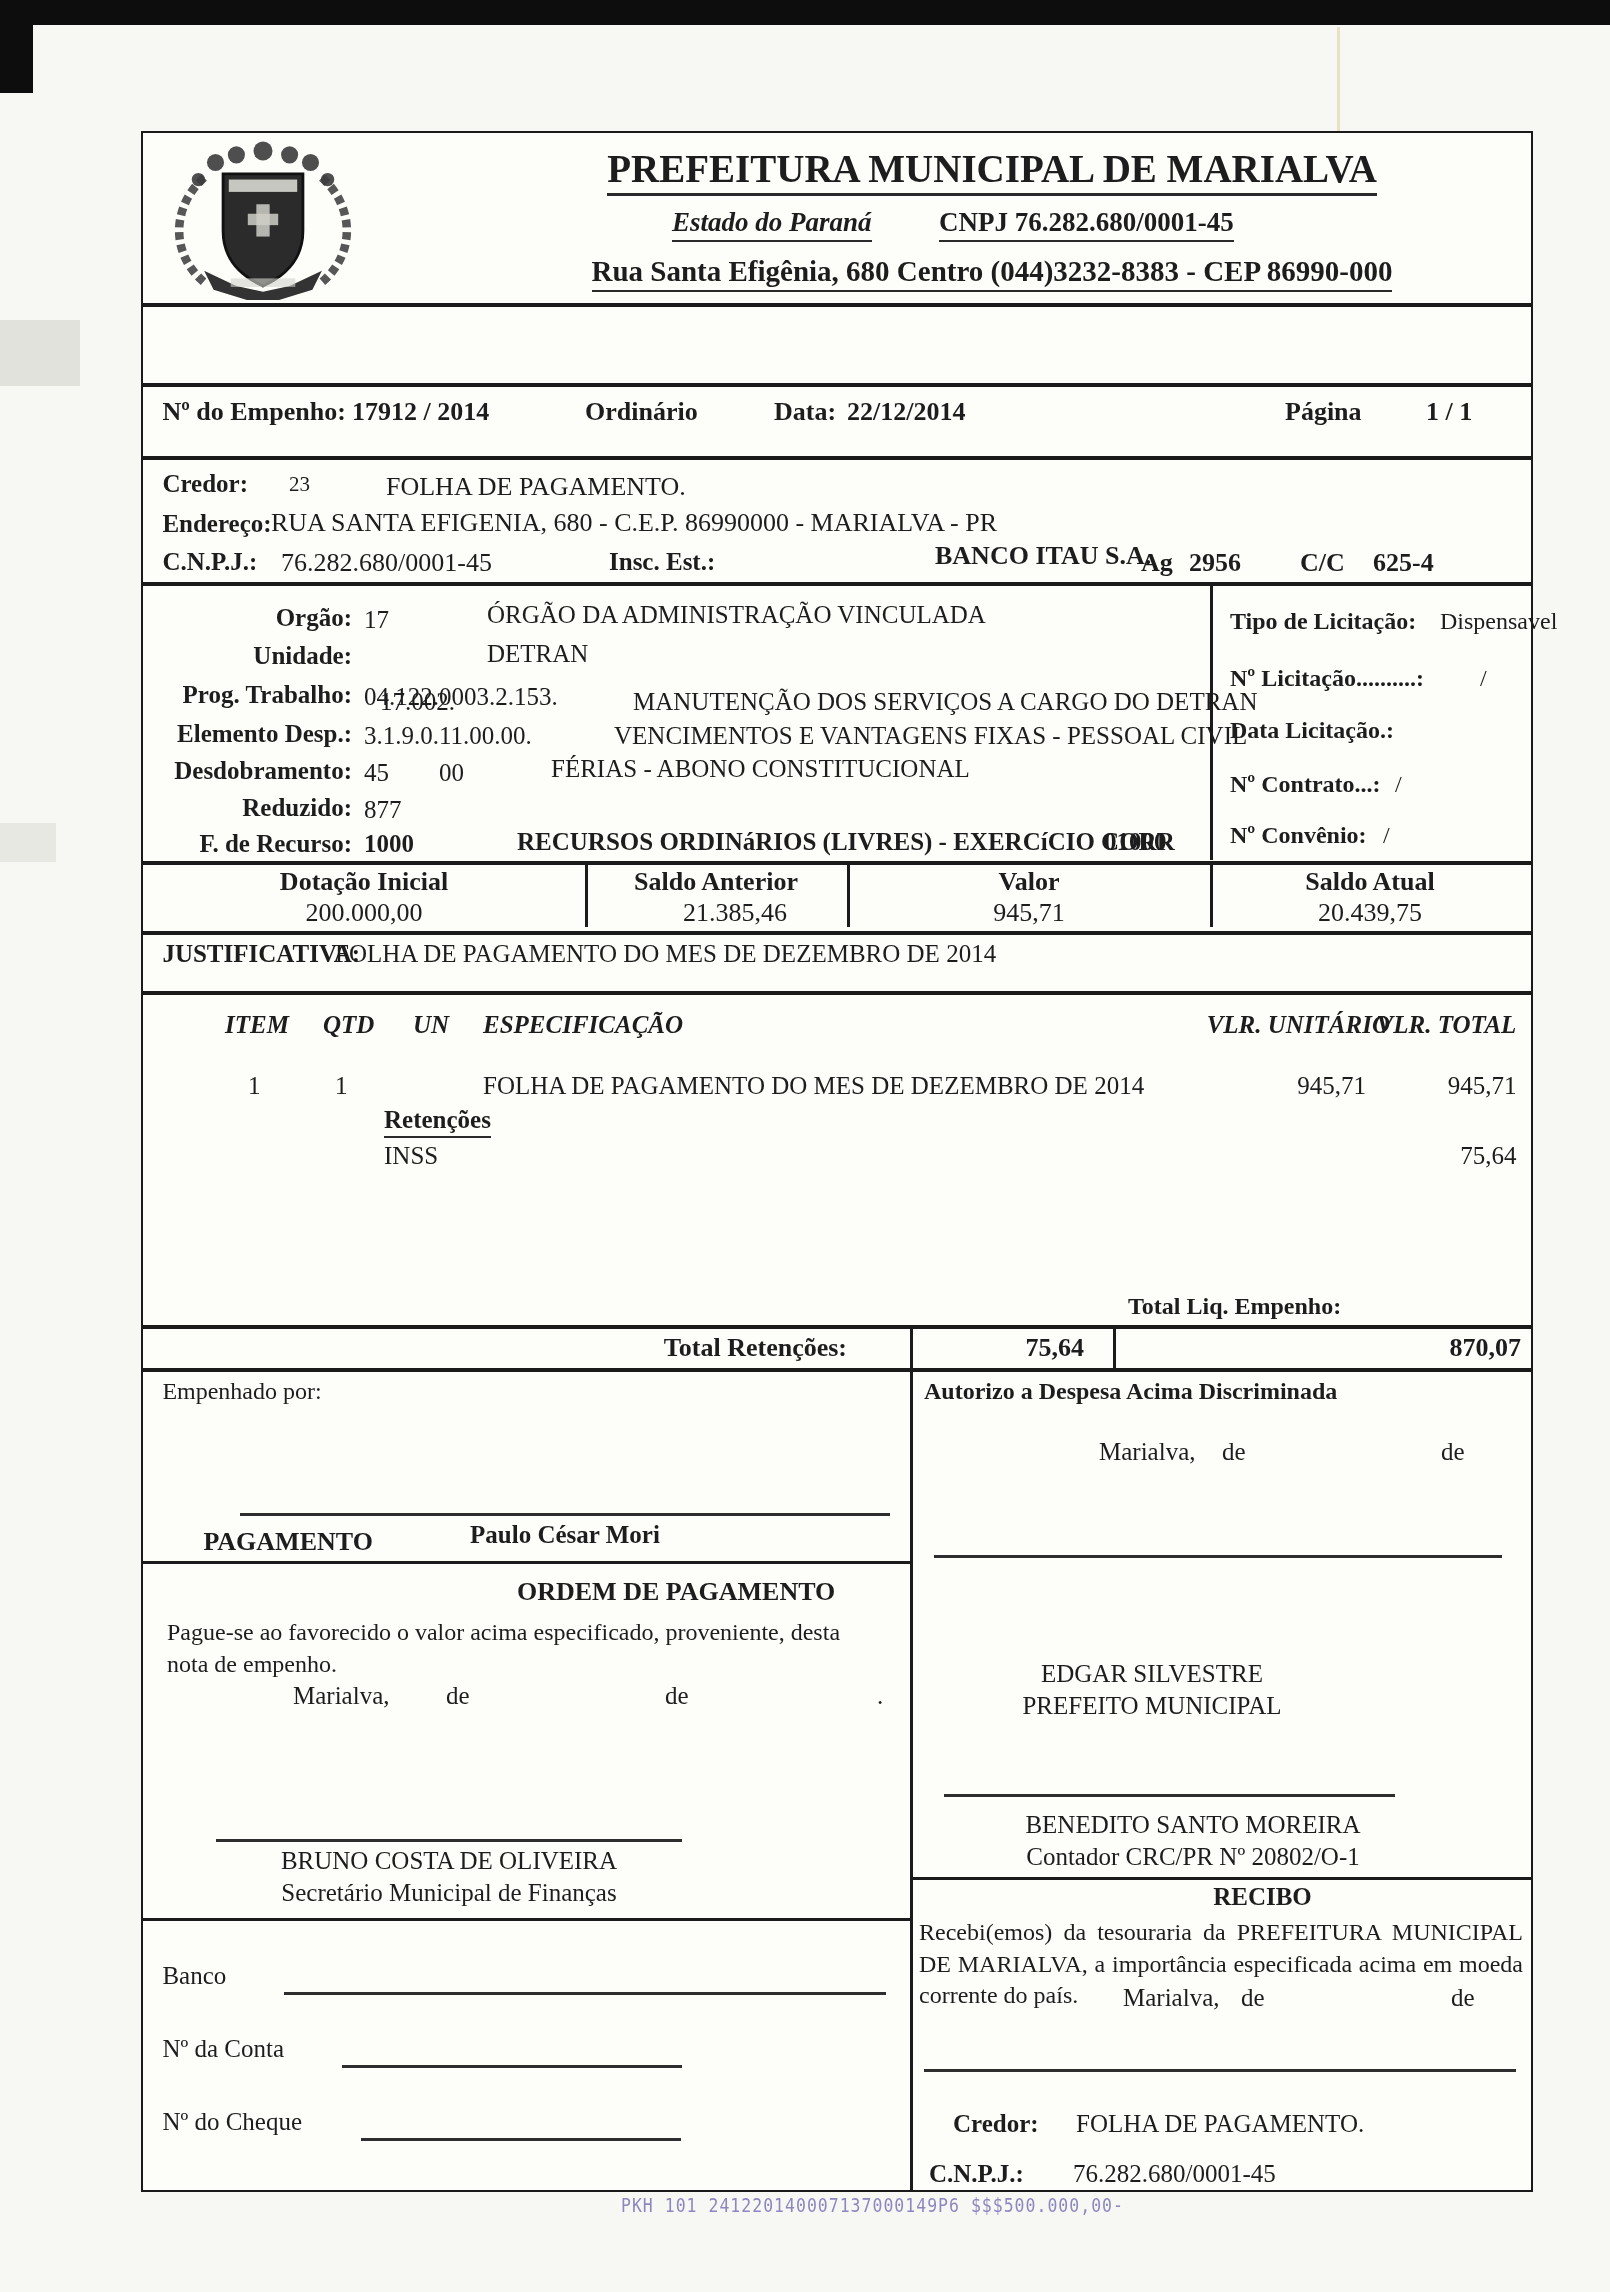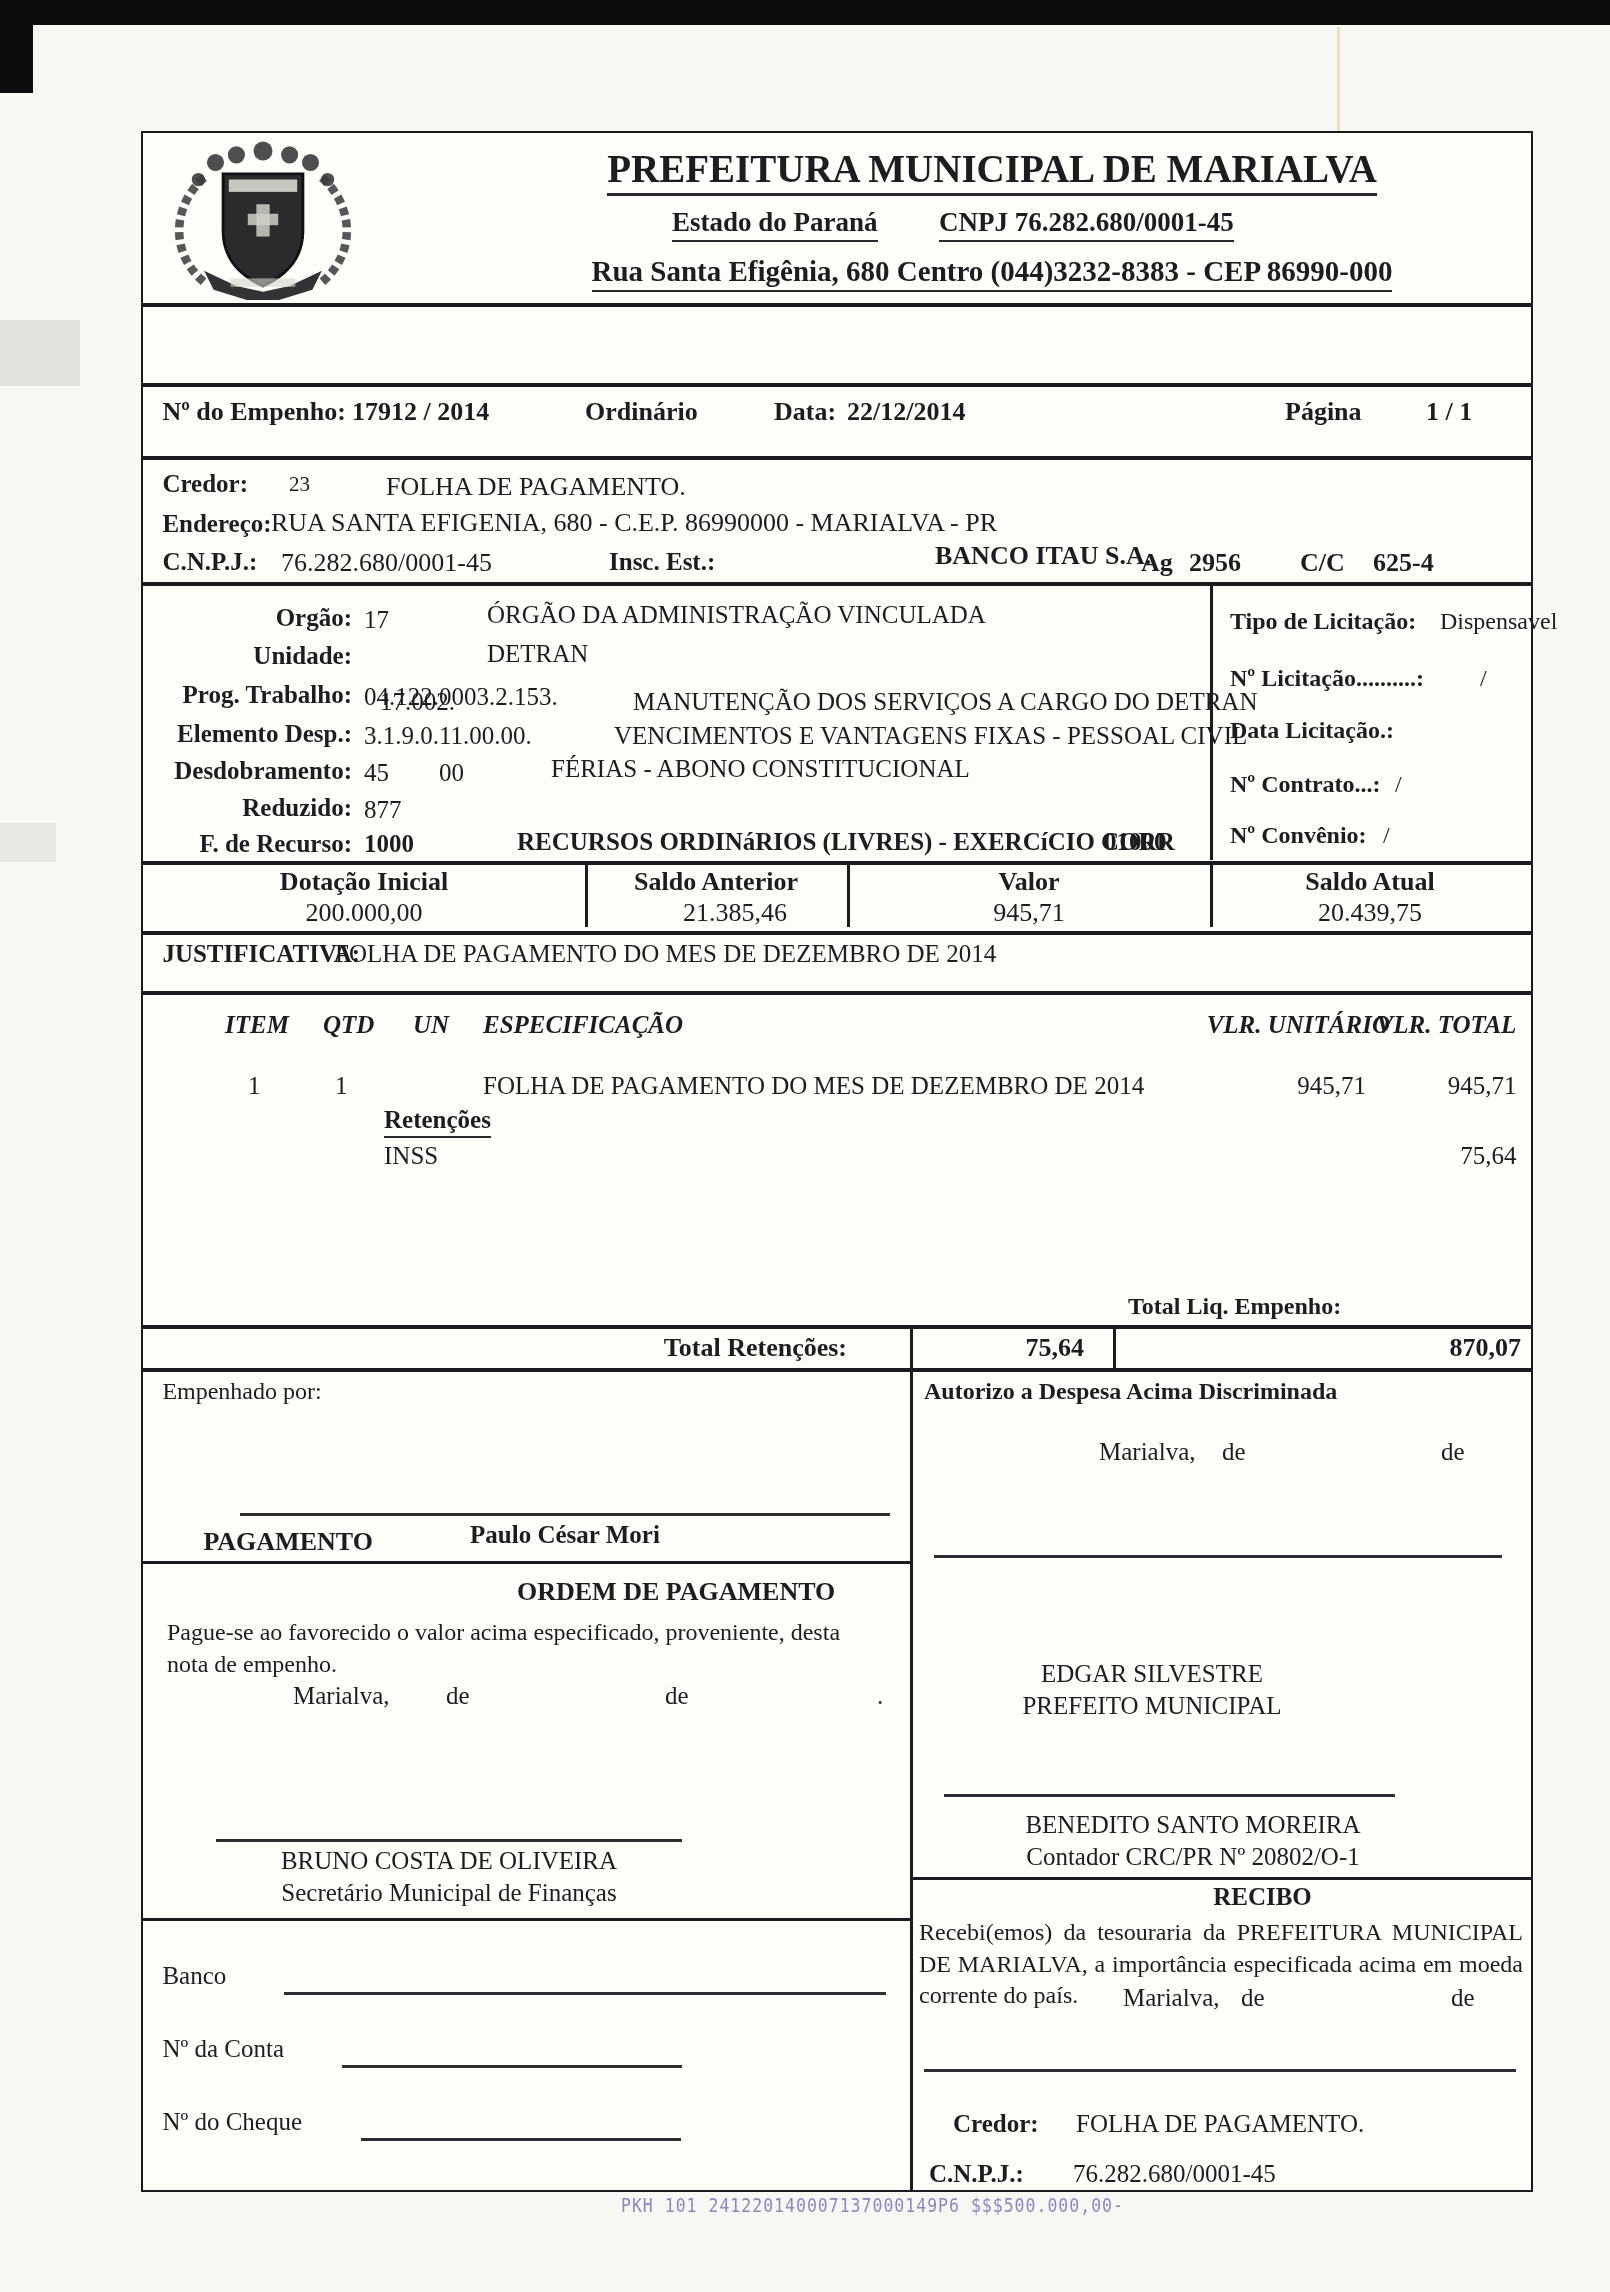--- a/index.html
+++ b/index.html
@@ -67,21 +67,21 @@
         <rect x="113" y="70" width="14" height="34" fill="#cfcfc8" opacity="0.85"></rect>
         <rect x="104" y="80" width="32" height="12" fill="#cfcfc8" opacity="0.85"></rect>
         <path d="M58 140 l34 16 l28 6 l28 -6 l34 -16 l-10 20 l-52 16 l-52 -16 z" fill="#333"></path>
         <rect x="86" y="148" width="68" height="9" fill="#d4d4cd" opacity="0.6"></rect>
       </svg>
     </span>
 
     <div class="t c" style="left:320px;top:13.6px;width:1058px;">
       <span class="b uline" style="font-size:39px;border-bottom-width:3.9px;">PREFEITURA MUNICIPAL DE MARIALVA</span>
     </div>
-    <span class="t b uline" style="left:529px;top:74px;font-size:27px;">Estado do Paraná</span>
+    <span class="t b uline" style="left:529px;top:74px;font-size:27px;font-style:italic;">Estado do Paraná</span>
     <span class="t b uline" style="left:796px;top:74px;font-size:27px;">CNPJ 76.282.680/0001-45</span>
     <div class="t c" style="left:320px;top:122px;width:1058px;">
       <span class="b uline" style="font-size:29px;">Rua Santa Efigênia, 680    Centro   (044)3232-8383  -  CEP 86990-000</span>
     </div>
 
     <div class="hl heavy" style="left:0;top:170px;width:1388px;"></div>
 
     <div class="hl heavy" style="left:0;top:250px;width:1388px;"></div>
 
     <span class="t b" style="left:19.4px;top:264px;font-size:26px;">Nº do Empenho:</span>

